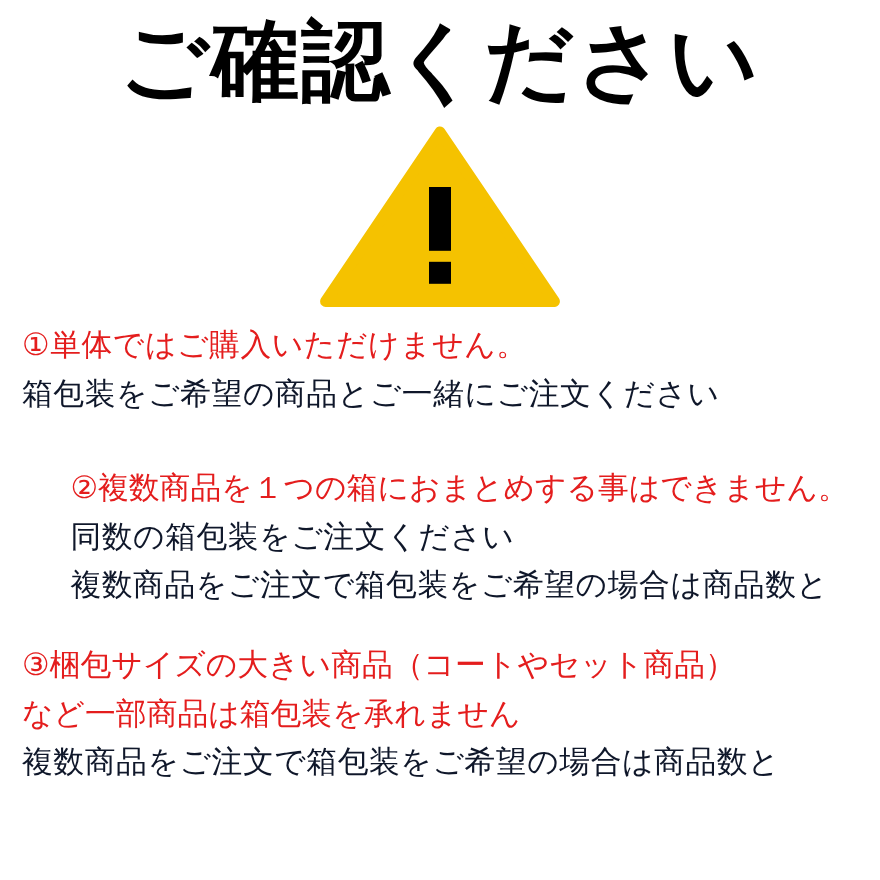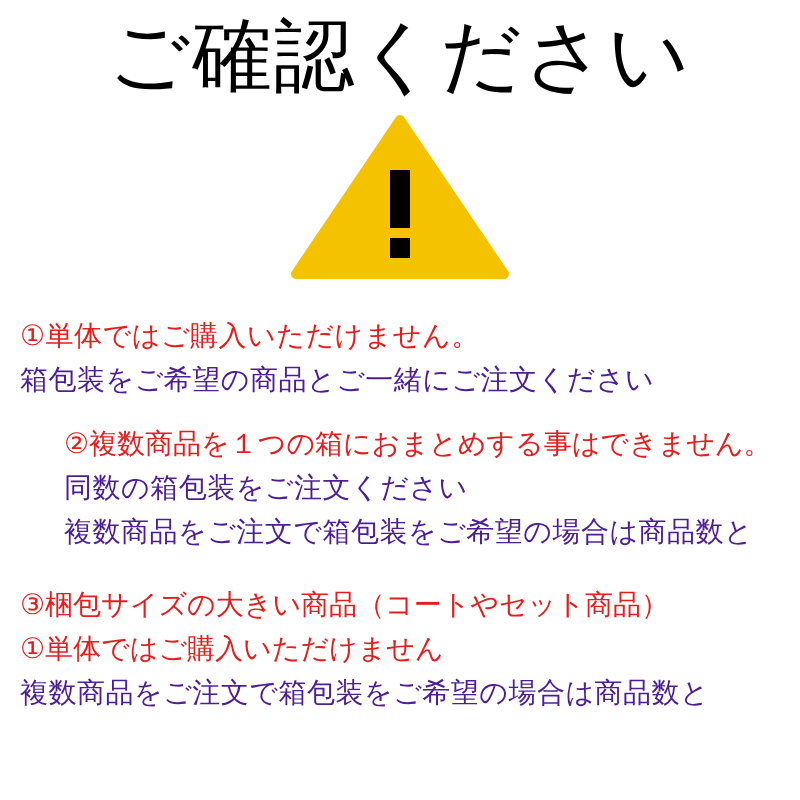--- a/index.html
+++ b/index.html
@@ -20,21 +20,21 @@
     box-sizing: border-box;
   }
   .headline {
     position: absolute;
     top: 8px;
     left: 0;
     width: 800px;
     text-align: center;
     font-size: 80px;
     line-height: 96px;
-    font-weight: normal;
+    font-weight: bold;
     color: #000000;
     letter-spacing: 2px;
     white-space: nowrap;
   }
   .warning-wrap {
     position: absolute;
     top: 112px;
     left: 0;
     width: 800px;
     height: 170px;
@@ -46,28 +46,28 @@
     display: block;
   }
   .body-block {
     position: absolute;
     left: 20px;
     width: 770px;
   }
   .line {
     font-size: 28px;
     line-height: 44px;
-    color: #4c1d95;
+    color: #0f172a;
     white-space: nowrap;
     letter-spacing: 0.5px;
   }
   .line.red {
     color: #e41d1d;
   }
-  .block1 { top: 292px; margin-top: 22px; }
+  .block1 { top: 292px; }
   .block2 { top: 422px; margin-left: 44px; }
   .block3 { top: 583px; }
   .block2 .line.red { letter-spacing: 0px; }
   .block3 .line.red { letter-spacing: 0px; }
 </style>
 </head>
 <body>
 
 <div class="page">
 
@@ -87,17 +87,17 @@
   </div>
 
   <div class="body-block block2">
     <div class="line red">②複数商品を１つの箱におまとめする事はできません。</div>
     <div class="line">同数の箱包装をご注文ください</div>
     <div class="line">複数商品をご注文で箱包装をご希望の場合は商品数と</div>
   </div>
 
   <div class="body-block block3">
     <div class="line red">③梱包サイズの大きい商品（コートやセット商品）</div>
-    <div class="line red">①単体ではご購入いただけません</div>
+    <div class="line red">など一部商品は箱包装を承れません</div>
     <div class="line">複数商品をご注文で箱包装をご希望の場合は商品数と</div>
   </div>
 
 </div>
 
 </body></html>

